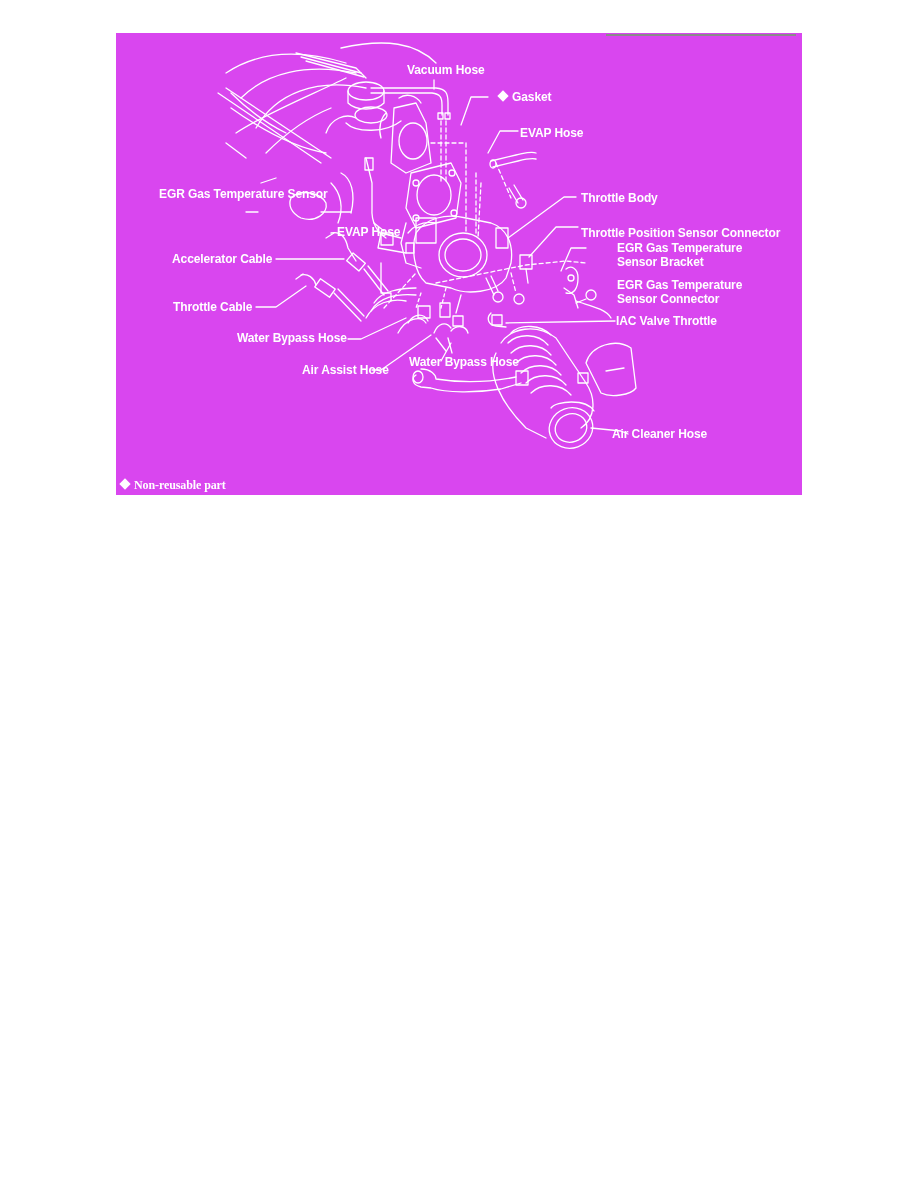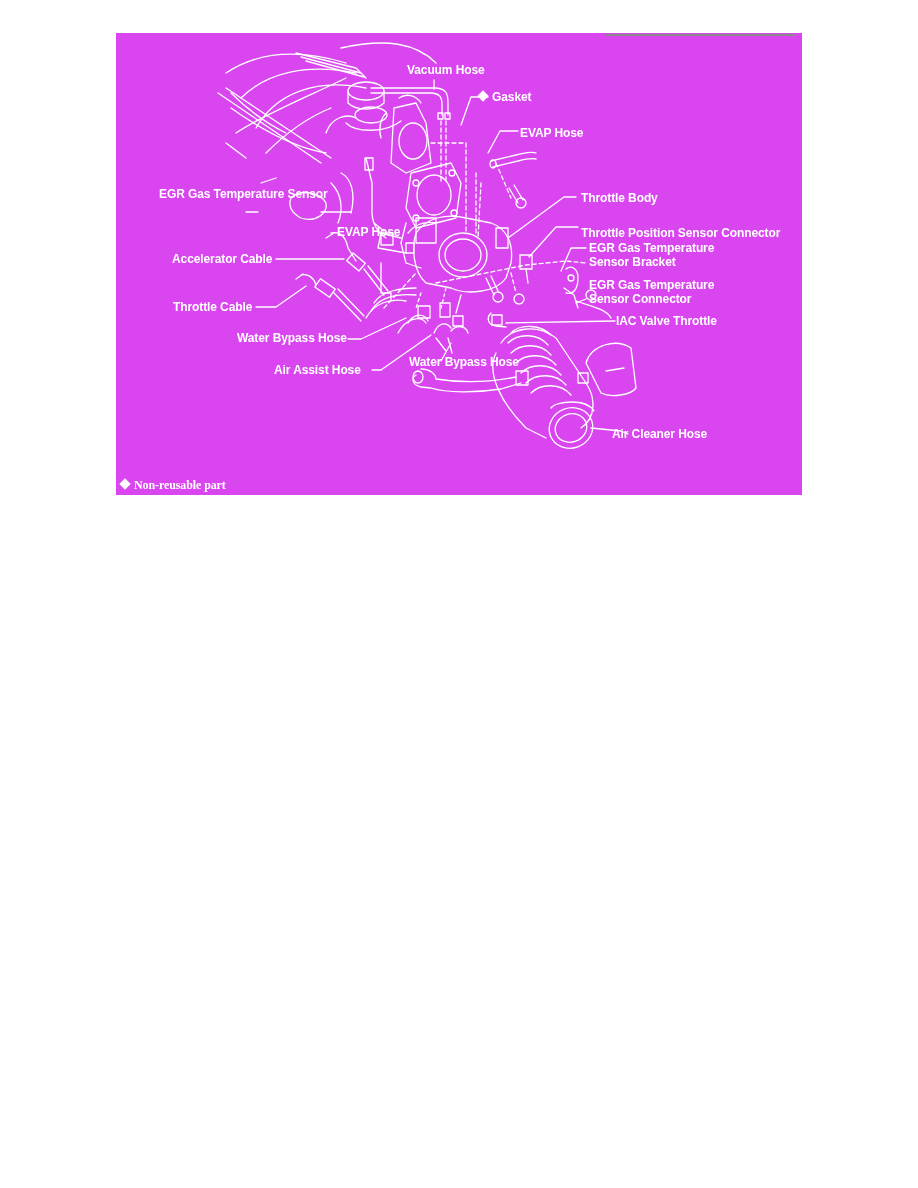--- a/index.html
+++ b/index.html
@@ -7,21 +7,21 @@
   .panel {
     position: absolute; left: 116px; top: 33px; width: 686px; height: 462px;
     background: #d946ef; overflow: hidden;
   }
   .panel svg { position: absolute; left: 0; top: 0; }
   .lbl {
     position: absolute; color: #ffffff;
     font-family: "Liberation Sans", sans-serif; font-size: 12px; font-weight: bold;
     line-height: 14px; white-space: nowrap; letter-spacing: -0.1px;
   }
-  .lbl .two { display: block; }
+  .lbl .two { display: block; margin-left: 28px; }
   .diamond { display: inline-block; width: 8px; height: 8px; background: #fff; transform: rotate(45deg); margin-right: 5px; position: relative; top: -1px; }
   .topstrip { position: absolute; left: 490px; top: 1px; width: 190px; height: 2px; background: #8a8a8a; }
 </style>
 </head>
 <body>
 
 <div class="panel">
   <div class="topstrip"></div>
 
   <svg width="686" height="462" viewBox="0 0 686 462" fill="none" stroke="#ffffff" stroke-width="1.3" stroke-linecap="round" stroke-linejoin="round">
@@ -175,36 +175,36 @@
     <path d="M130 179 L142 179"></path>
     <path d="M160 226 L228 226"></path>
     <path d="M140 274 L160 274 L190 253"></path>
     <path d="M232 306 L245 306 L290 285"></path>
     <path d="M256 337 L265 337 L315 302"></path>
     <path d="M335 310 L325 328"></path>
     <path d="M512 401 L505 398 L475 395"></path>
   </svg>
 
   <div class="lbl" style="left:291px; top:30px;">Vacuum Hose</div>
-  <div class="lbl" style="left:363px; top:57px;text-align:center;"><span class="diamond"></span><span>Gasket</span></div>
+  <div class="lbl" style="left:383px; top:57px;text-align:center;"><span class="diamond"></span><span>Gasket</span></div>
   <div class="lbl" style="left:404px; top:93px;">EVAP Hose</div>
   <div class="lbl" style="left:43px; top:138px;margin-top:16px;">EGR Gas Temperature Sensor</div>
   <div class="lbl" style="left:465px; top:158px;">Throttle Body</div>
   <div class="lbl" style="left:465px; top:193px;">Throttle Position Sensor Connector</div>
   <div class="lbl" style="left:221px; top:192px;">EVAP Hose</div>
   <div class="lbl" style="left:56px; top:219px;">Accelerator Cable</div>
   <div class="lbl" style="left:473px; top:208px;">
     <span class="two">EGR Gas Temperature</span>
     <span class="two">Sensor Bracket</span>
   </div>
   <div class="lbl" style="left:473px; top:245px;">
     <span class="two">EGR Gas Temperature</span>
     <span class="two">Sensor Connector</span>
   </div>
   <div class="lbl" style="left:57px; top:267px;">Throttle Cable</div>
   <div class="lbl" style="left:121px; top:298px;">Water Bypass Hose</div>
   <div class="lbl" style="left:500px; top:281px;">IAC Valve Throttle</div>
-  <div class="lbl" style="left:158px; top:330px;">Air Assist Hose</div>
+  <div class="lbl" style="left:186px; top:330px;">Air Assist Hose</div>
   <div class="lbl" style="left:293px; top:322px;">Water Bypass Hose</div>
   <div class="lbl" style="left:496px; top:394px;">Air Cleaner Hose</div>
 
   <div class="lbl" style="left:5px; top:445px;font-family:Liberation Serif, serif;"><span class="diamond"></span><span>Non-reusable part</span></div>
 </div>
 
 </body></html>

